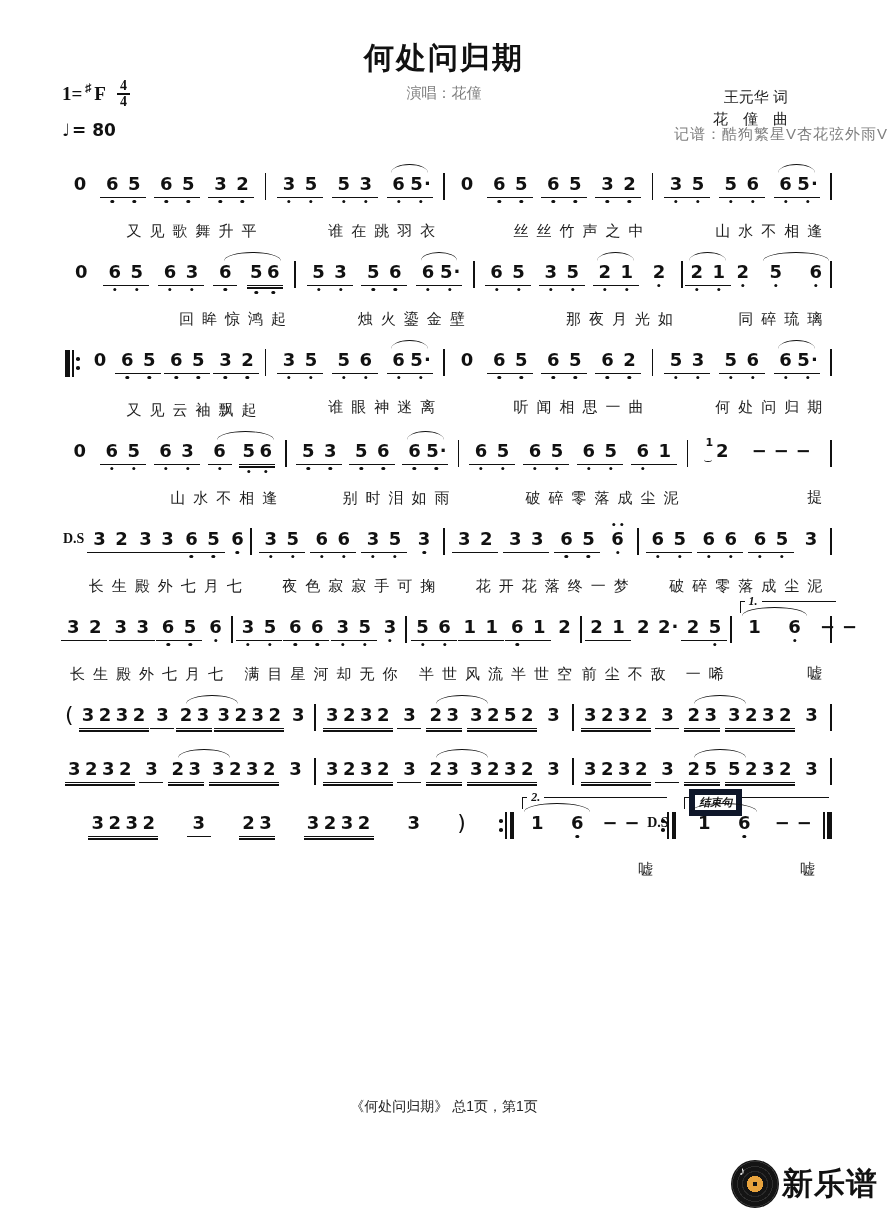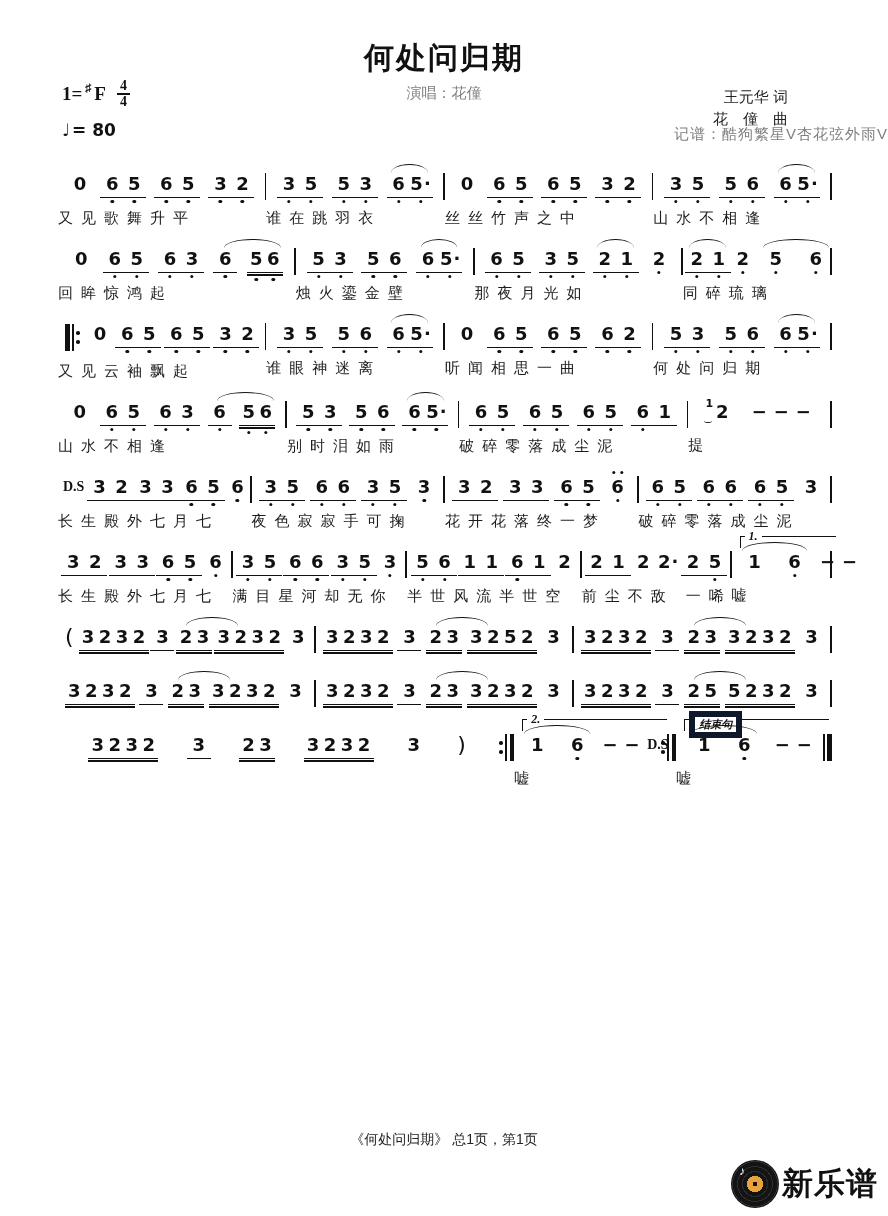--- a/index.html
+++ b/index.html
@@ -42,42 +42,42 @@
   .note .dt.b{top:calc(100% + 2px);}
   .g.u1 .note .dt.b{top:calc(100% + 6px);}
   .g.u2 .note .dt.b{top:calc(100% + 9px);}
   .note .dt.a2a{top:-6px;left:32%;}
   .note .dt.a2b{top:-6px;left:68%;}
   .g.arc::before{content:"";position:absolute;left:10%;right:10%;top:-10px;height:8px;
         border-top:1.7px solid #111;border-radius:50% 50% 0 0 / 100% 100% 0 0;}
   .g.arcw::before{left:-62%;right:4%;}
   .g.arcr::before{left:28%;right:-72%;}
   .g.u0.arc .note{margin:0 9px;}
-  .lyric{font-size:15px;color:#1c1c1c;text-align:left;letter-spacing:8px;
-        margin-top:2px;white-space:nowrap;}
+  .lyric{font-size:15px;color:#1c1c1c;text-align:right;letter-spacing:8px;
+        margin-top:15px;white-space:nowrap;}
   .bar{display:flex;align-items:center;gap:2.5px;height:27px;margin-top:13px;flex-shrink:0;}
   .nrow .bar{margin-top:0;margin-right:5px;margin-left:2px;}
   .bar .bl{display:block;width:1.7px;height:27px;background:#111;}
   .bar .bk{display:block;width:4.6px;height:27px;background:#111;}
   .bar .bd{display:flex;flex-direction:column;justify-content:center;gap:5px;}
   .bar .bd b{display:block;width:3.6px;height:3.6px;border-radius:50%;background:#111;}
   .sym{align-self:flex-start;line-height:20px;font-weight:700;font-size:14px;padding:0 3px;
        font-family:"Liberation Serif","DejaVu Serif",serif;}
   .sym.paren{font-size:22px;font-weight:400;line-height:20px;font-family:"DejaVu Sans",sans-serif;}
   .sym.ds{font-size:14px;}
   .volta{position:absolute;top:-2px;left:8px;right:-6px;height:11px;
          border-top:1.6px solid #111;border-left:1.6px solid #111;}
   .vlabel{position:absolute;top:-8px;left:4px;background:#fff;padding:0 4px;
           font:italic 700 12px "Liberation Serif","DejaVu Serif",serif;}
   .vlabel.vboxed{border:6px solid #0f172a;font-size:11px;top:-9px;}
   
   .line.lyrical{margin-bottom:7px;}
   .line.plain{margin-bottom:7px;}
   
-  .pageinfo{position:absolute;left:0;width:100%;top:1131px;text-align:center;
+  .pageinfo{position:absolute;left:0;width:100%;top:1098px;text-align:center;
             font-size:14px;color:#222;}
   .logo{position:absolute;right:10px;bottom:8px;display:flex;align-items:center;gap:3px;}
   .vinyl{position:relative;width:48px;height:48px;border-radius:50%;flex-shrink:0;
          background:radial-gradient(circle at 50% 50%, #141414 0 2.5px, #e8a33d 2.5px 8px,
                     #141414 8px 12px, #2a2a2a 12px 13px, #141414 13px 17px, #2e2e2e 17px 18px,
                     #141414 18px 22px, #303030 22px 23px, #141414 23px 100%);}
   .vinyl::after{content:"♪";position:absolute;left:8px;top:4px;color:#fff;font-size:12px;}
   .logotext{font-size:31px;font-weight:900;color:#111;letter-spacing:1px;}
 </style>
 </head>

